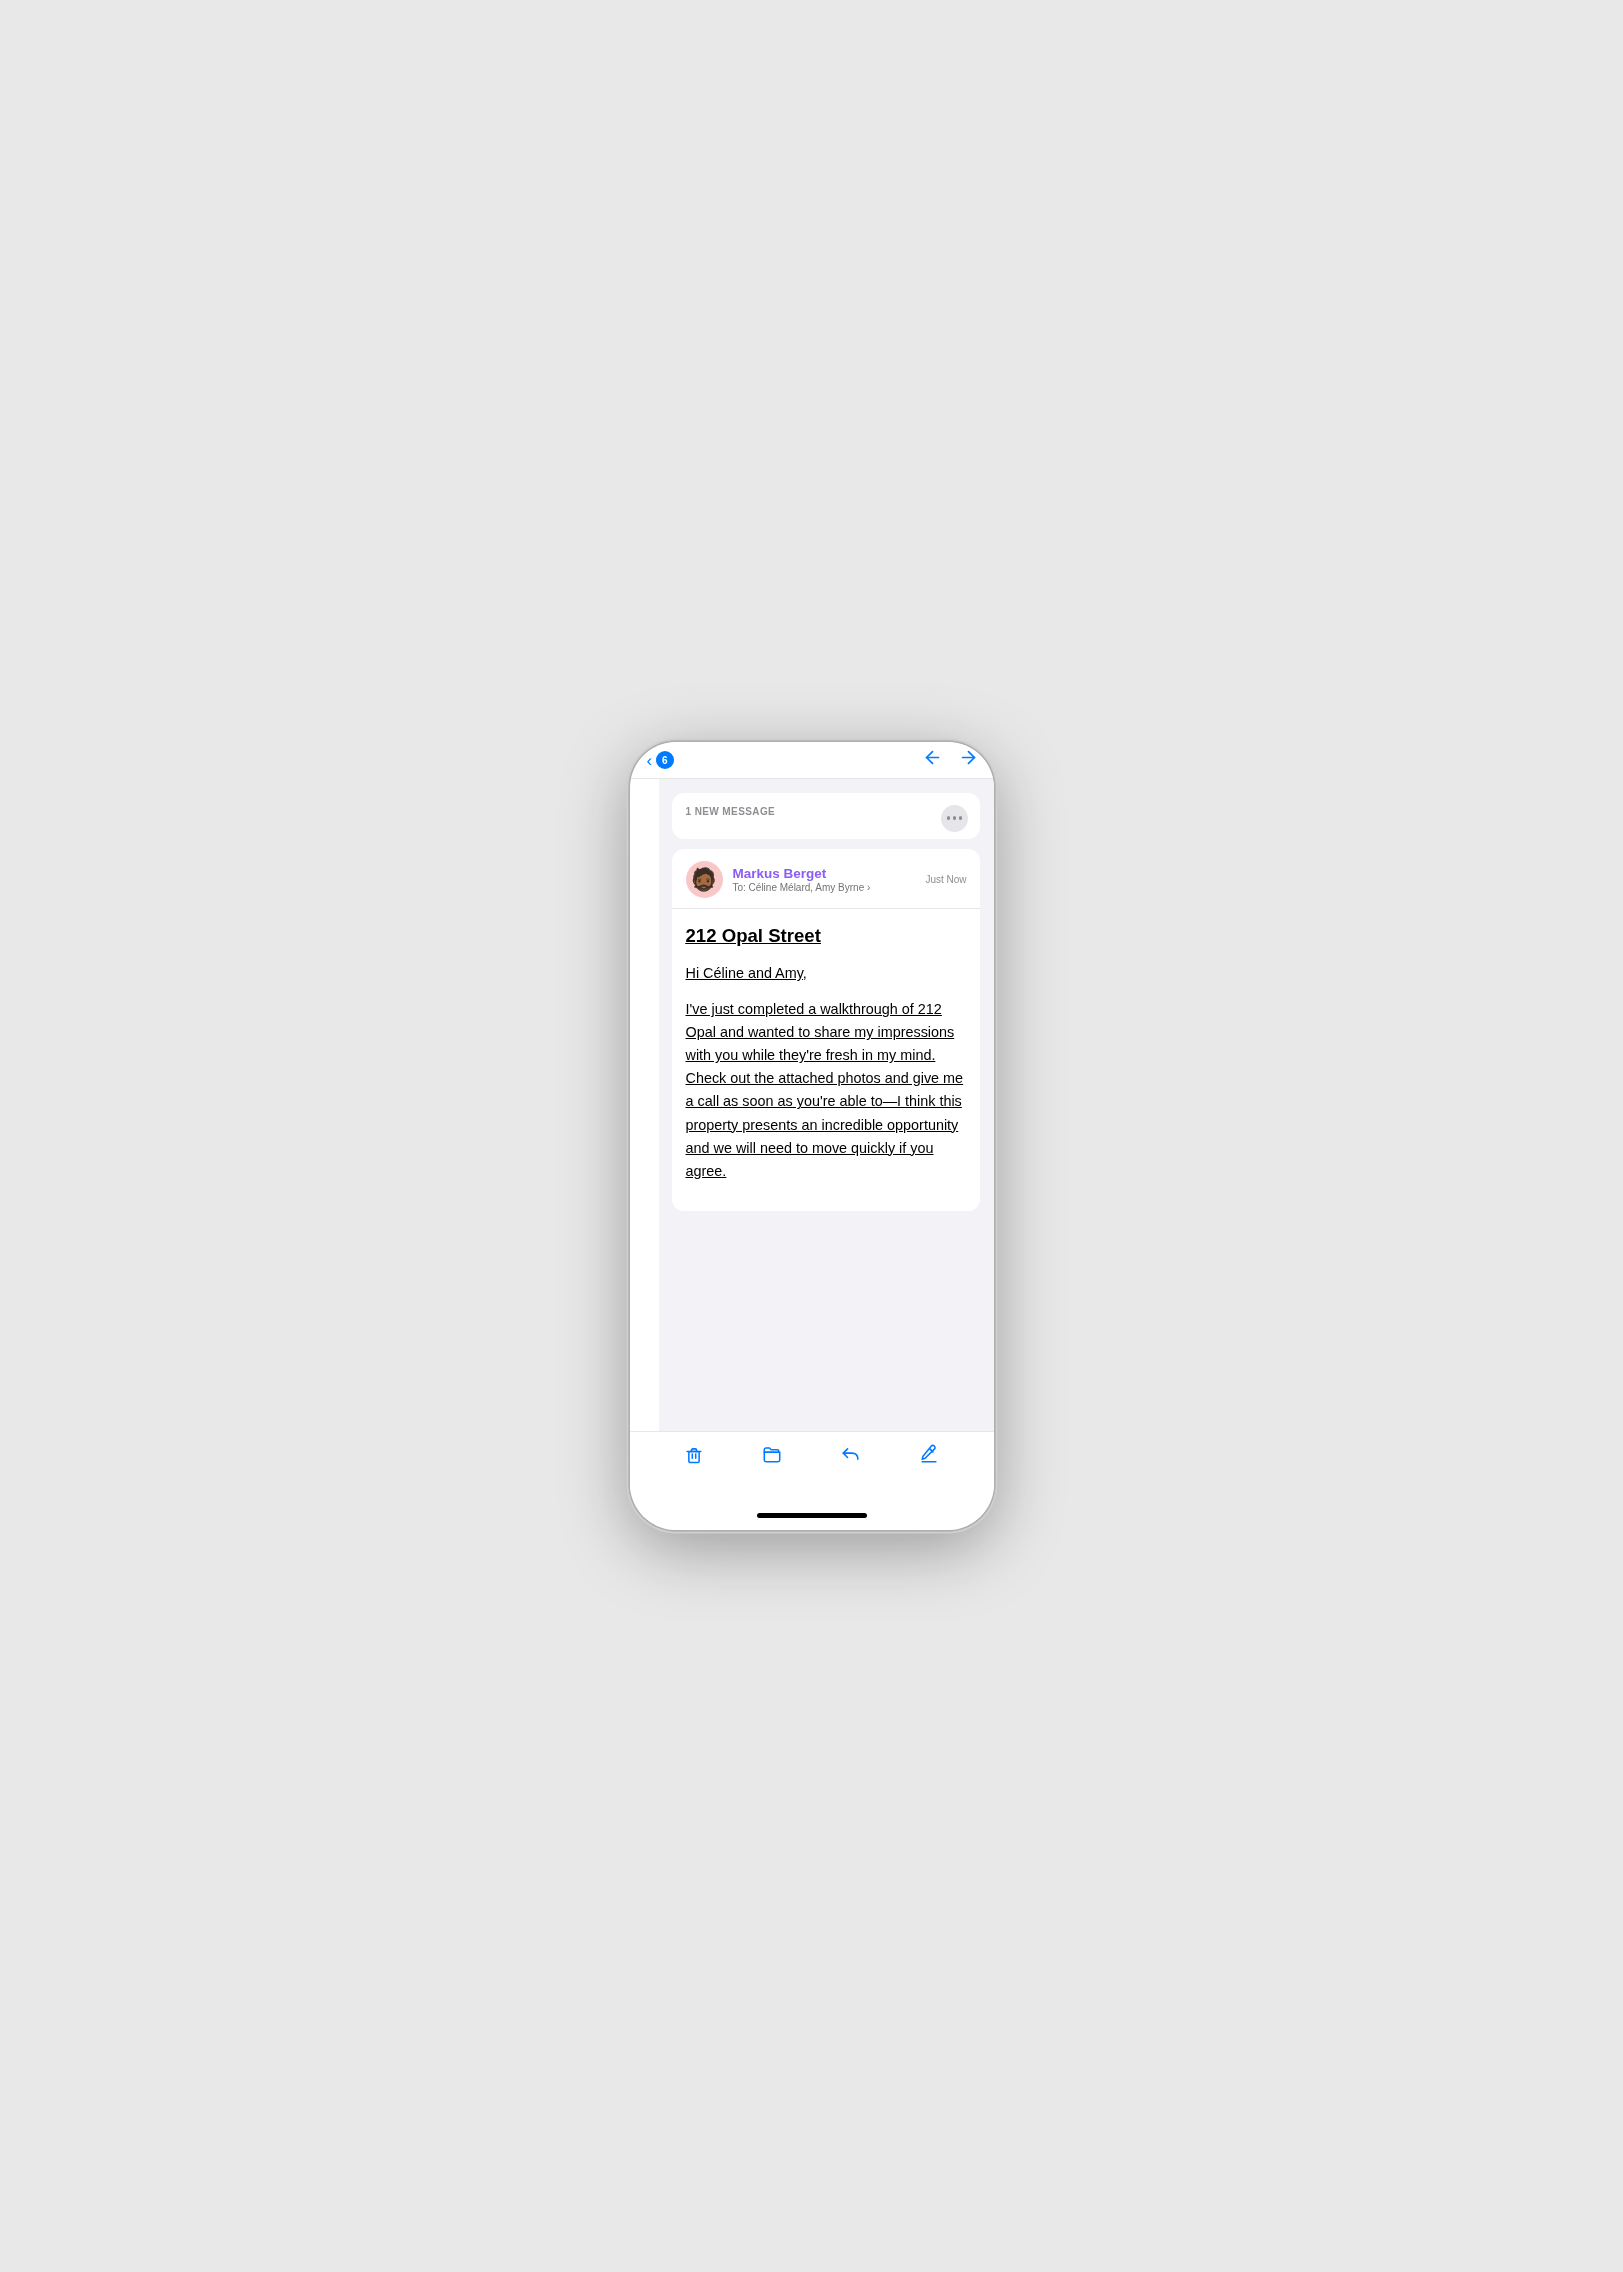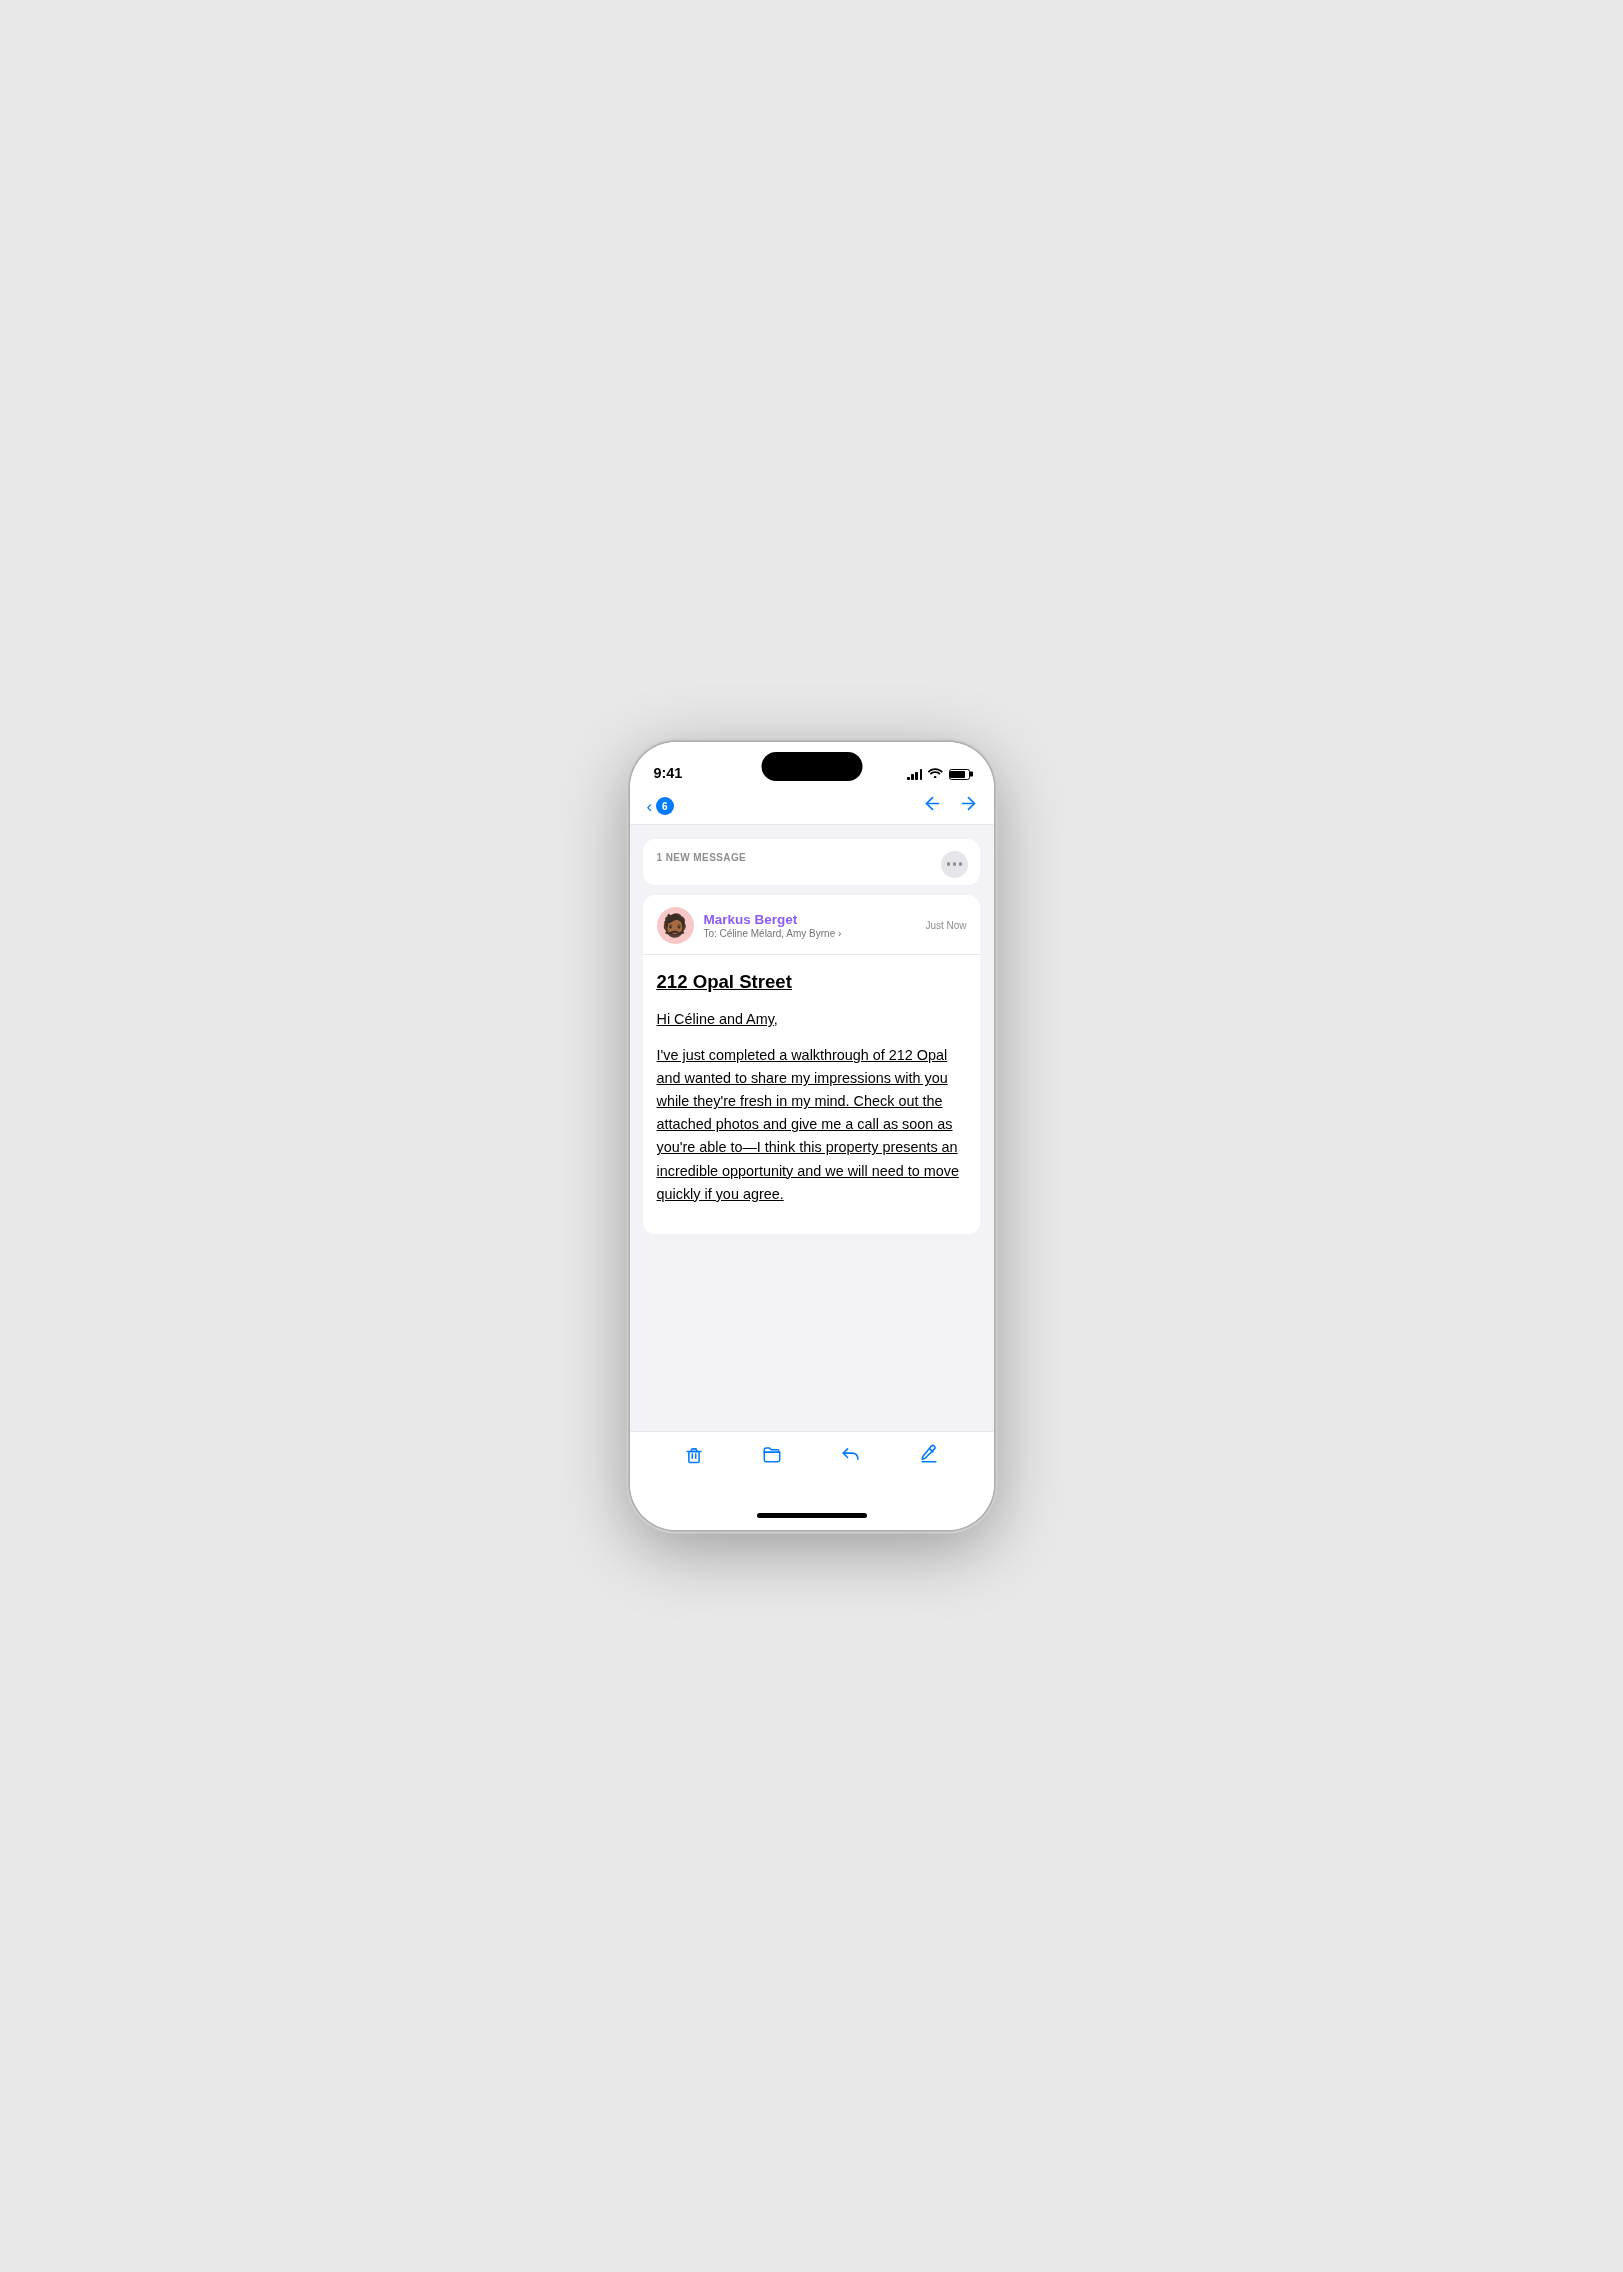--- a/index.html
+++ b/index.html
@@ -198,20 +198,21 @@
       font-size: 17px;
       cursor: pointer;
     }
 
     
     .main-content {
       flex: 1;
       overflow-y: auto;
       background: #f2f2f7;
       scrollbar-width: none;
+      margin-left: 29px;
     }
     .main-content::-webkit-scrollbar { display: none; }
 
     
     .summary-card {
       background: #ffffff;
       margin: 13.5px 13.5px 10px;
       border-radius: 12px;
       padding: 13.5px;
       position: relative;
@@ -386,42 +387,20 @@
       background: #000;
       border-radius: 2.5px;
     }
   </style>
 </head>
 <body>
 
 <div class="phone-outer">
   <div class="phone-screen">
 
-    <div class="status-bar">
-      <span class="status-time">9:41</span>
-      <div class="dynamic-island"></div>
-      <div class="status-icons">
-        <div class="signal-bars">
-          <span></span>
-            <span></span>
-            <span></span>
-            <span></span>
-        </div>
-        <span class="wifi-icon">
-          <svg width="14.4" height="11" viewBox="0 0 17 13" fill="none">
-            <path d="M8.5 10.5C9.33 10.5 10 11.17 10 12S9.33 13.5 8.5 13.5 7 12.83 7 12s.67-1.5 1.5-1.5z" fill="#000"></path>
-            <path d="M8.5 7C10.43 7 12.16 7.78 13.43 9.05L14.85 7.63C13.2 5.98 10.97 5 8.5 5S3.8 5.98 2.15 7.63l1.42 1.42C4.84 7.78 6.57 7 8.5 7z" fill="#000"></path>
-            <path d="M8.5 3.5C11.56 3.5 14.3 4.77 16.24 6.81L17.65 5.4C15.34 2.97 12.09 1.5 8.5 1.5S1.66 2.97-.35 5.4L1.06 6.81C2.7 4.77 5.44 3.5 8.5 3.5z" fill="#000"></path>
-          </svg>
-        </span>
-        <div class="battery">
-          <div class="battery-fill"></div>
-        </div>
-      </div>
-    </div>
 
     <div class="nav-bar">
       <div class="nav-back">
         <span class="nav-back-chevron">‹</span>
         <div class="nav-badge">6</div>
       </div>
       <div class="nav-spacer"></div>
       <div class="nav-arrows">
         <span class="nav-arrow">
           <svg width="17" height="17" viewBox="0 0 20 20" fill="none">

